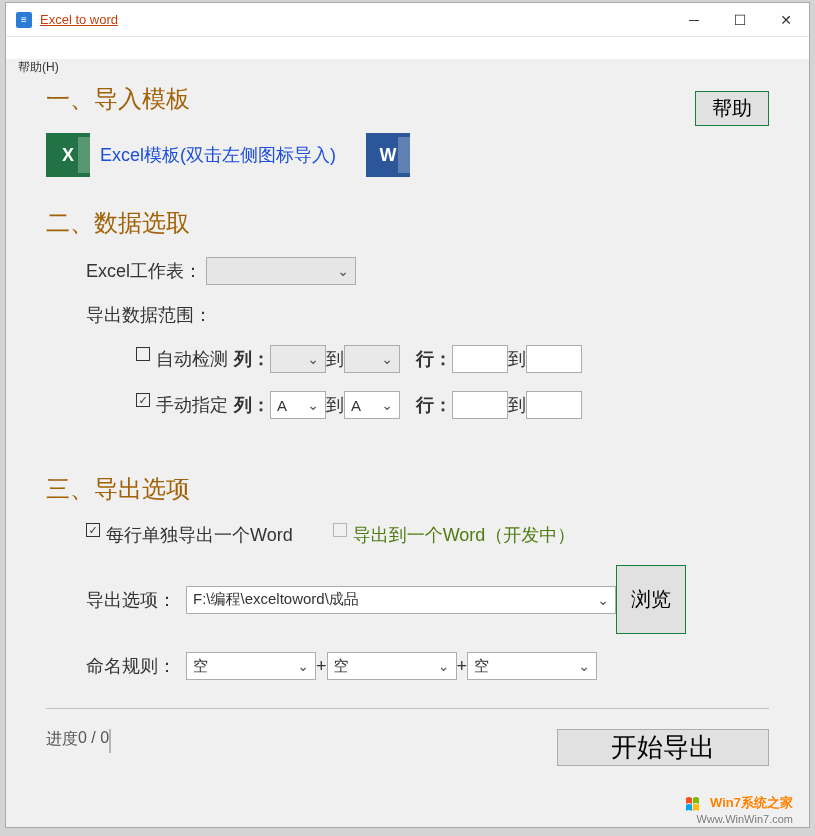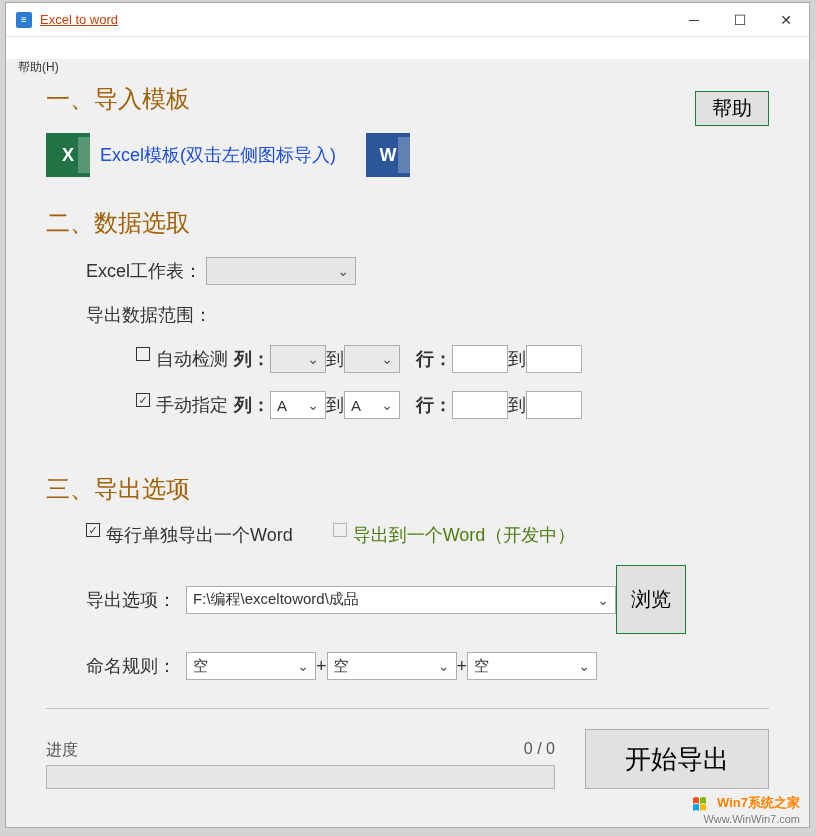--- a/index.html
+++ b/index.html
@@ -93,31 +93,31 @@
 .num-input { width:56px; height:28px; background:#fff; border:1px solid #adadad; font-size:15px; padding:0 4px; }
 
 .checkbox { display:inline-flex; align-items:flex-start; gap:6px; cursor:pointer; }
 .checkbox .box { width:14px; height:14px; border:1px solid #333; display:inline-flex; align-items:center; justify-content:center; font-size:11px; line-height:1; }
 .checkbox.disabled { color:#4d7c0f; }
 .checkbox.disabled .box { border-color:#b5b5b5; color:#b5b5b5; }
 
 .divider { height:1px; background:#c0c0c0; margin:10px 0 20px 0; }
 
 .bottom-row { display:flex; align-items:stretch; gap:30px; }
-.progress-area { flex:1; display:flex; flex-direction:column;margin-top:11px; }
+.progress-area { flex:1; display:flex; flex-direction:row; }
 .progress-label-row { display:flex; justify-content:space-between; font-size:16px; color:#555; margin-bottom:4px; }
 .progress-bar { height:24px; border:1px solid #b5b5b5; background:#e6e6e6; }
 .start-btn {
-  width:184px; font-size:26px; display:flex; align-items:center; justify-content:center;
+  width:212px; font-size:26px; display:flex; align-items:center; justify-content:center;
   background:#e1e1e1; border:1px solid #adadad; cursor:pointer;
 }
 
 .plus { font-size:18px; color:#333; }
 
-.watermark { position:absolute; right:9px; bottom:2px; font-size:11px; text-align:right; color:#777; text-shadow:0 0 2px #fff; pointer-events:none;}
+.watermark { position:absolute; right:16px; bottom:2px; font-size:11px; text-align:right; color:#777; text-shadow:0 0 2px #fff; pointer-events:none;}
 .watermark .brand { color:#ff8000; font-weight:bold; font-size:13px; }
 .watermark svg { vertical-align: middle; }
 </style>
 </head>
 <body>
 
 <div class="window">
   <div class="titlebar">
     <div class="titlebar-icon">≡</div>
     <div class="titlebar-title">Excel to word</div>

